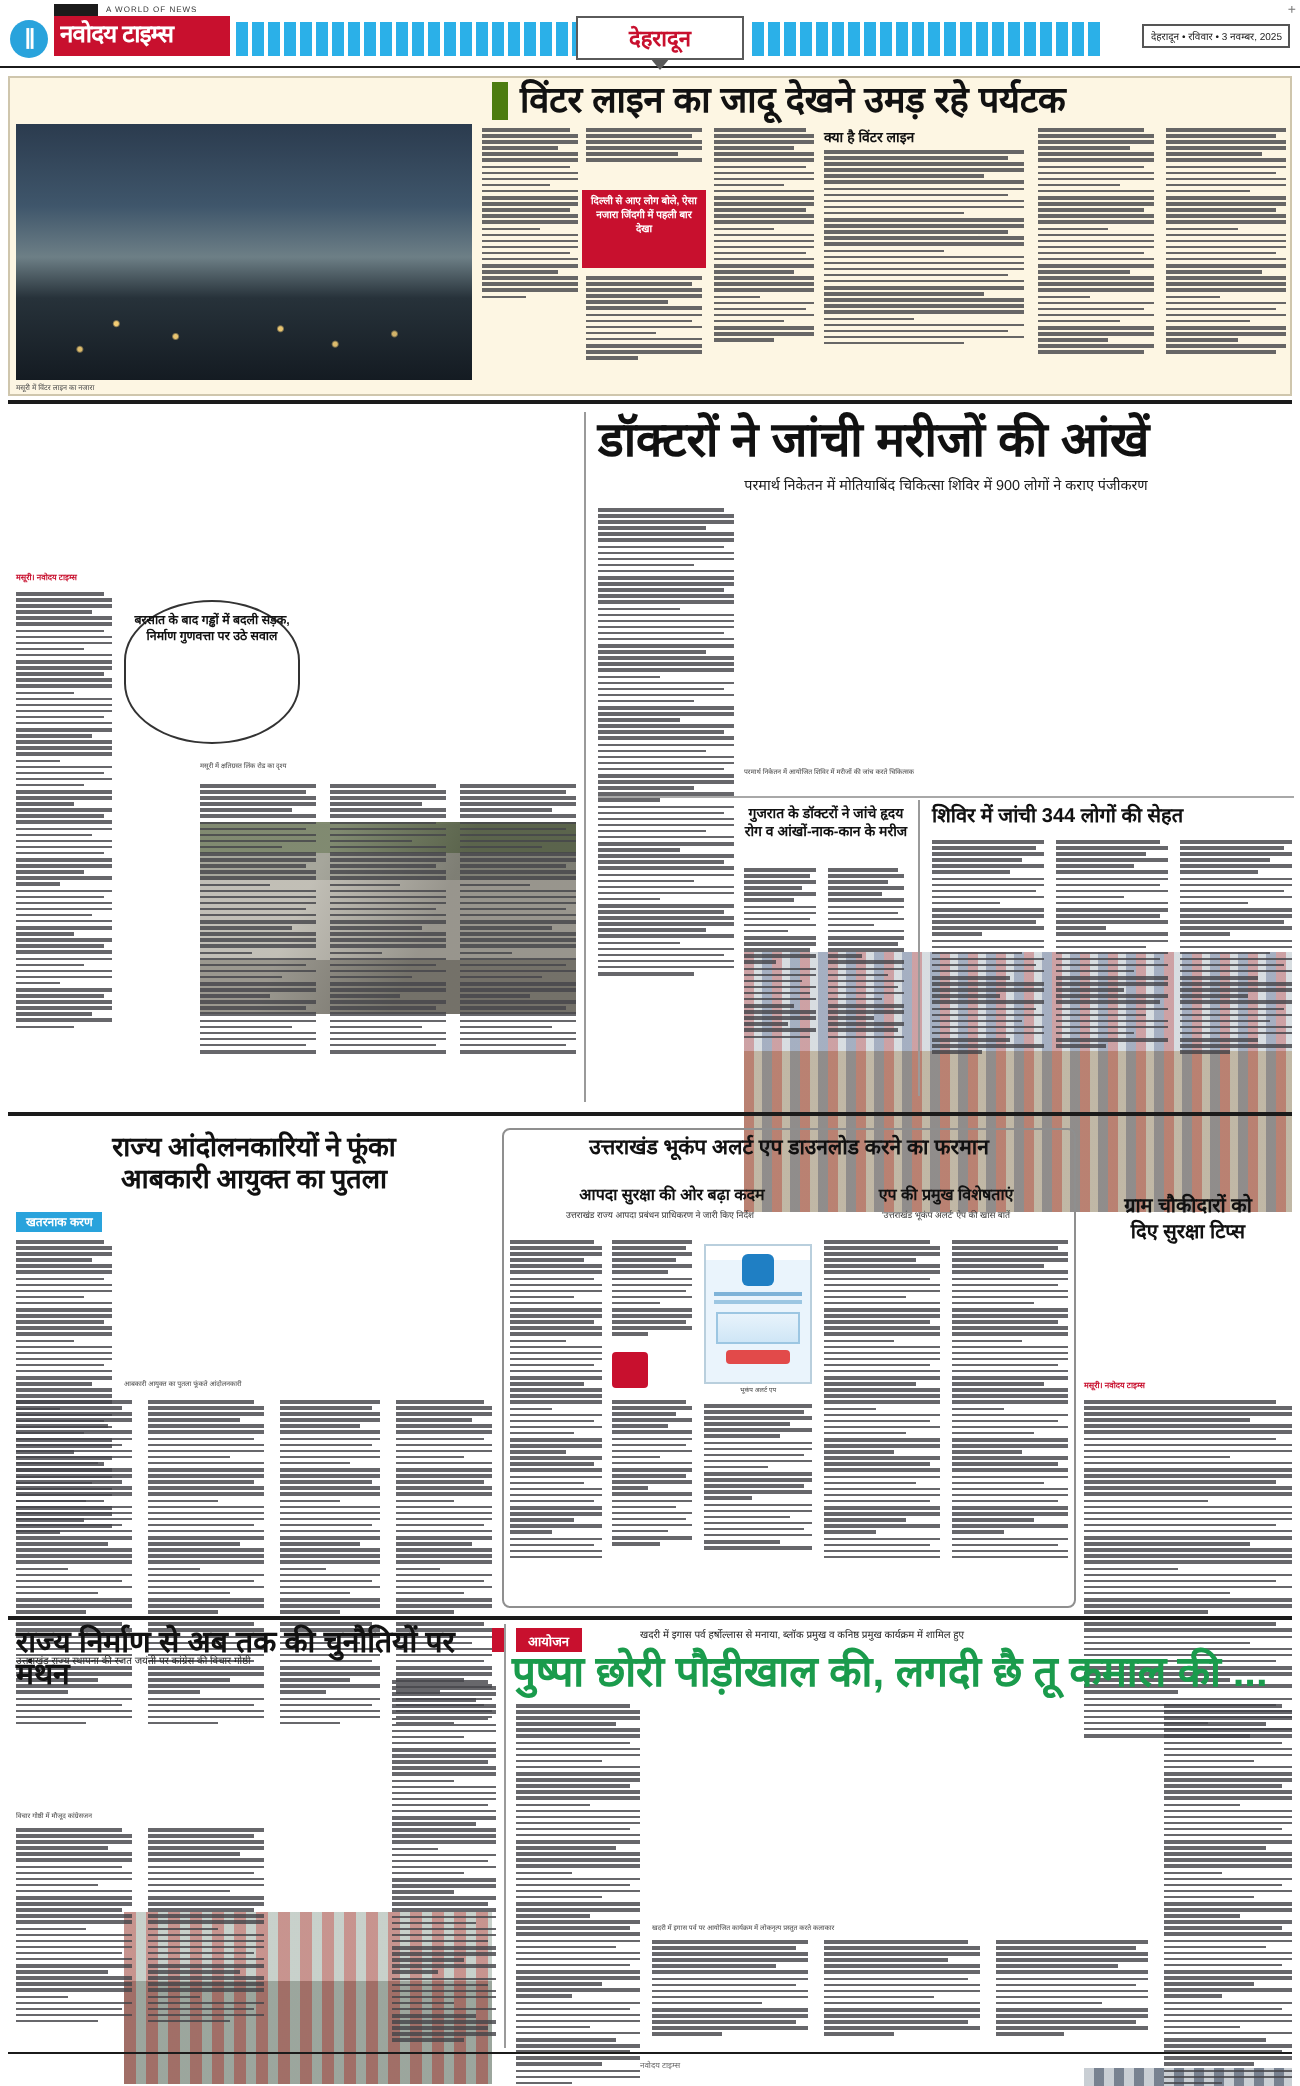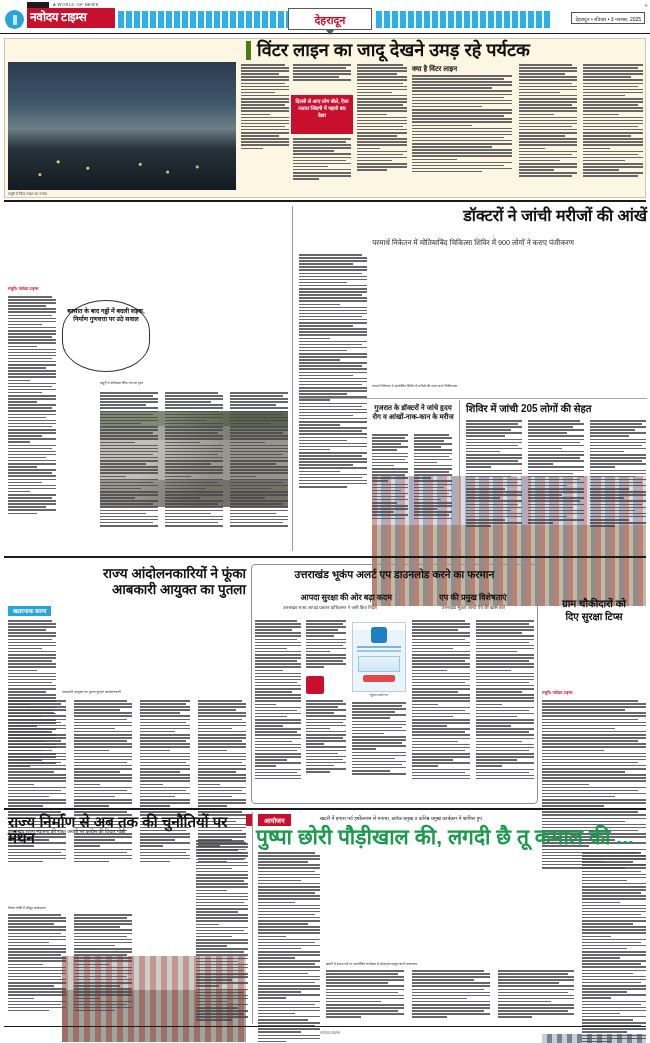--- a/index.html
+++ b/index.html
@@ -76,21 +76,21 @@
   }
   .mh-date {
     position:absolute; right:5px; top:12px; height:12px;
     border:1px solid #555; padding:0 3px;
     font-size:5px; line-height:12px; color:#1b1b1b; white-space:nowrap;
   }
   .mh-plus { position:absolute; right:2px; top:2px; font-size:7px; color:#777; }
 
   
   .panel { position:absolute; }
-  .hl-bar { border-left:5px solid #4d7c0f; padding-left:6px; }
+  .hl-bar { border-left:8px solid #4d7c0f; padding-left:6px; }
 
   .photo {
     background:#3c4a52; position:relative; overflow:hidden;
   }
   .night-photo{
     background:
       radial-gradient(circle at 22% 78%, rgba(255,214,120,.95) 0 1px, transparent 2px),
       radial-gradient(circle at 35% 83%, rgba(255,214,120,.9) 0 1px, transparent 2px),
       radial-gradient(circle at 58% 80%, rgba(255,214,120,.9) 0 1px, transparent 2px),
       radial-gradient(circle at 70% 86%, rgba(255,214,120,.85) 0 1px, transparent 2px),
@@ -605,21 +605,21 @@
     <div class="ln"></div>
     <div class="ln s80"></div>
   <div class="ln"></div>
     <div class="ln"></div>
     <div class="ln s92"></div>
     <div class="ln"></div>
 </div>
 
 <div class="rulev" style="left:292px;top:206px;height:345px;"></div>
 
-<div class="panel ttl" style="left:299px;top:208px;width:348px;font-size:16px;color:#111;text-align:right;">डॉक्टरों ने जांची मरीजों की आंखें</div>
+<div class="panel ttl" style="left:299px;top:208px;width:348px;font-size:24px;color:#111;text-align:left;">डॉक्टरों ने जांची मरीजों की आंखें</div>
 <div class="panel subhead" style="left:299px;top:238px;width:348px;text-align:center;">परमार्थ निकेतन में मोतियाबिंद चिकित्सा शिविर में 900 लोगों ने कराए पंजीकरण</div>
 
 <div class="panel photo crowd-photo" style="left:372px;top:252px;width:274px;height:130px;"></div>
 <div class="panel" style="left:372px;top:383px;width:274px;font-size:3.4px;color:#444;">परमार्थ निकेतन में आयोजित शिविर में मरीजों की जांच करते चिकित्सक</div>
 
 <div class="panel blob bodycol" style="left:299px;top:254px;width:68px;">
   <div class="ln s92"></div>
     <div class="ln"></div>
     <div class="ln"></div>
     <div class="ln s80"></div>
@@ -756,21 +756,21 @@
     <div class="ln"></div>
     <div class="ln"></div>
   <div class="ln s60"></div>
     <div class="ln"></div>
     <div class="ln s92"></div>
     <div class="ln"></div>
 </div>
 
 <div class="rulev" style="left:459px;top:400px;height:148px;"></div>
 
-<div class="panel ttl" style="left:466px;top:404px;width:180px;font-size:10px;color:#111;">शिविर में जांची 205 लोगों की सेहत</div>
+<div class="panel ttl" style="left:466px;top:404px;width:180px;font-size:10px;color:#111;">शिविर में जांची 344 लोगों की सेहत</div>
 <div class="panel blob bodycol" style="left:466px;top:420px;width:56px;">
   <div class="ln"></div>
     <div class="ln s92"></div>
     <div class="ln"></div>
     <div class="ln s80"></div>
   <div class="ln"></div>
     <div class="ln s70"></div>
     <div class="ln"></div>
     <div class="ln"></div>
   <div class="ln s92"></div>
@@ -870,21 +870,21 @@
     <div class="ln s80"></div>
     <div class="ln"></div>
     <div class="ln"></div>
   <div class="ln s70"></div>
     <div class="ln"></div>
     <div class="ln s45"></div>
 </div>
 
 <div class="ruleh" style="left:4px;top:556px;width:642px;background:#1b1b1b;height:2px;"></div>
 
-<div class="panel ttl" style="left:8px;top:566px;width:238px;font-size:13.5px;line-height:1.18;color:#111;text-align:right;">
+<div class="panel ttl" style="left:8px;top:566px;width:238px;font-size:13.5px;line-height:1.18;color:#111;text-align:center;font-family:Liberation Serif, serif;">
   <span>राज्य आंदोलनकारियों ने फूंका</span><br>
   <span>आबकारी आयुक्त का पुतला</span>
 </div>
 
 <div class="panel photo protest-photo" style="left:62px;top:602px;width:184px;height:86px;"></div>
 <div class="panel" style="left:62px;top:689px;width:184px;font-size:3.4px;color:#444;">आबकारी आयुक्त का पुतला फूंकते आंदोलनकारी</div>
 
 <div class="panel bluebar" style="left:8px;top:606px;">खतरनाक करण</div>
 <div class="panel blob bodycol" style="left:8px;top:620px;width:48px;">
   <div class="ln s92"></div>
@@ -1154,21 +1154,21 @@
   <div class="ln"></div>
     <div class="ln s92"></div>
     <div class="ln"></div>
     <div class="ln"></div>
   <div class="ln s60"></div>
 </div>
 
 <div class="panel boxed" style="left:251px;top:564px;width:287px;height:240px;border-radius:4px;"></div>
 <div class="panel ttl" style="left:255px;top:569px;width:279px;font-size:10.5px;color:#111;text-align:center;">उत्तराखंड भूकंप अलर्ट एप डाउनलोड करने का फरमान</div>
 
-<div class="panel ttl" style="left:242px;top:594px;width:150px;font-size:8px;color:#111;text-align:right;font-family:Liberation Serif, serif;">आपदा सुरक्षा की ओर बढ़ा कदम</div>
+<div class="panel ttl" style="left:261px;top:594px;width:150px;font-size:8px;color:#111;text-align:center;">आपदा सुरक्षा की ओर बढ़ा कदम</div>
 <div class="panel kicker" style="left:255px;top:605px;width:150px;font-size:4.4px;text-align:center;color:#333;">उत्तराखंड राज्य आपदा प्रबंधन प्राधिकरण ने जारी किए निर्देश</div>
 
 <div class="panel ttl" style="left:412px;top:594px;width:122px;font-size:8px;color:#111;text-align:center;">एप की प्रमुख विशेषताएं</div>
 <div class="panel kicker" style="left:412px;top:605px;width:122px;font-size:4.4px;text-align:center;color:#333;">'उत्तराखंड भूकंप अलर्ट' ऐप की खास बातें</div>
 
 <div class="panel blob bodycol" style="left:255px;top:620px;width:46px;">
   <div class="ln s92"></div>
     <div class="ln"></div>
     <div class="ln"></div>
     <div class="ln s80"></div>

